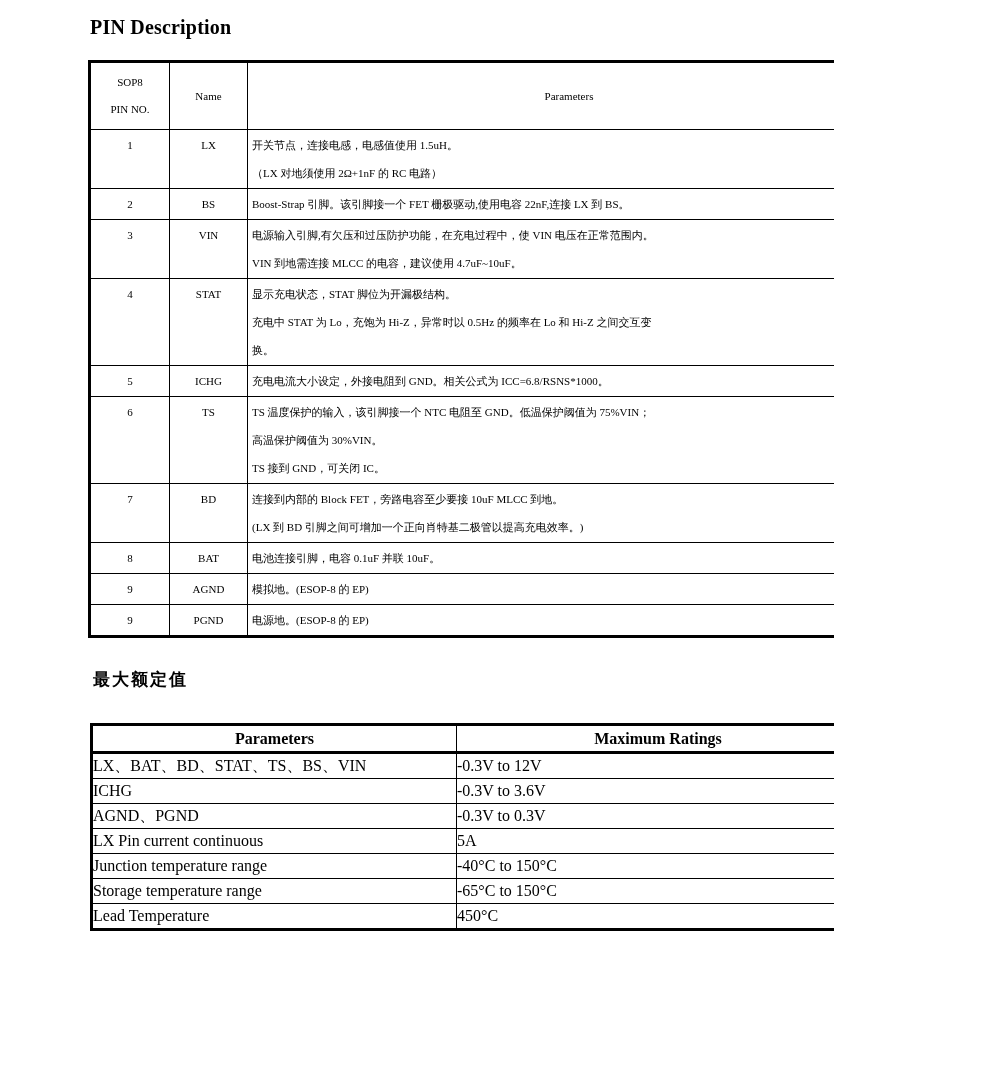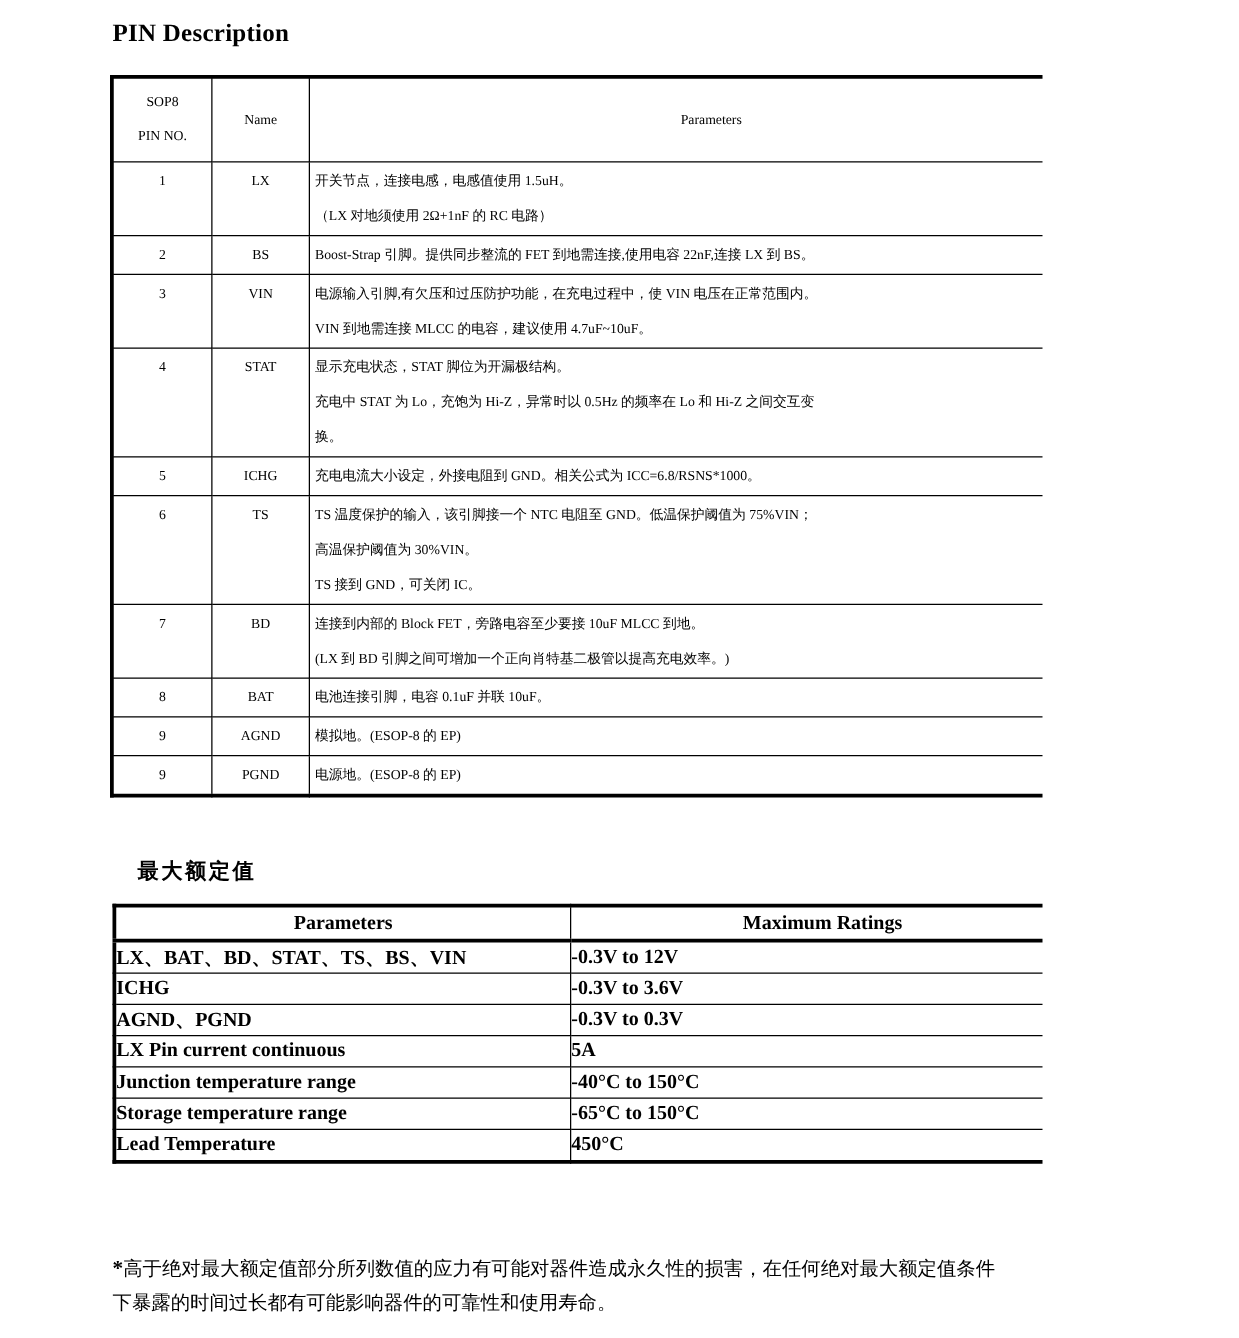--- a/index.html
+++ b/index.html
@@ -60,21 +60,21 @@
     padding: 1px 3px 1px 4px;
   }
   table.pin-table td.cell-desc .line {
     line-height: 28px;
   }
   
   .section-title {
     position: absolute;
     left: 93px;
     top: 668px;
-    margin: 17px;
+    margin: 0;
     font-size: 17px;
     font-weight: bold;
     letter-spacing: 2px;
   }
   
   table.ratings-table {
     position: absolute;
     left: 90px;
     top: 723px;
     width: 772px;
@@ -89,21 +89,20 @@
     vertical-align: middle;
     padding: 0;
   }
   table.ratings-table th {
     font-weight: bold;
     height: 25px;
     border-bottom: 3px solid #000;
   }
   table.ratings-table td {
     height: 24px;
-    font-weight: bold;
   }
   
   .footnote {
     position: absolute;
     left: 90px;
     top: 1001px;
     width: 822px;
     font-size: 15.5px;
     line-height: 27px;
   }
@@ -141,21 +140,21 @@
           <td class="cell-name">LX</td>
           <td class="cell-desc">
             <div class="line">开关节点，连接电感，电感值使用 1.5uH。</div>
             <div class="line">（LX 对地须使用 2Ω+1nF 的 RC 电路）</div>
           </td>
         </tr>
         <tr>
           <td class="cell-pin">2</td>
           <td class="cell-name">BS</td>
           <td class="cell-desc">
-            <div class="line">Boost-Strap 引脚。提供同步整流的 FET 到地需连接,使用电容 22nF,连接 LX 到 BS。</div>
+            <div class="line">Boost-Strap 引脚。该引脚接一个 FET 栅极驱动,使用电容 22nF,连接 LX 到 BS。</div>
           </td>
         </tr>
         <tr>
           <td class="cell-pin">3</td>
           <td class="cell-name">VIN</td>
           <td class="cell-desc">
             <div class="line">电源输入引脚,有欠压和过压防护功能，在充电过程中，使 VIN 电压在正常范围内。</div>
             <div class="line">VIN 到地需连接 MLCC 的电容，建议使用 4.7uF~10uF。</div>
           </td>
         </tr>
@@ -254,18 +253,14 @@
           <td>Storage temperature range</td>
           <td>-65°C to 150°C</td>
         </tr>
         <tr>
           <td>Lead Temperature</td>
           <td>450°C</td>
         </tr>
       </tbody>
   </table>
 
-  <div class="footnote">
-    <span class="star">*</span><span>高于绝对最大额定值部分所列数值的应力有可能对器件造成永久性的损害，在任何绝对最大额定值条件</span><br>
-    <span>下暴露的时间过长都有可能影响器件的可靠性和使用寿命。</span>
-  </div>
 
 </div>
 
 </body></html>

